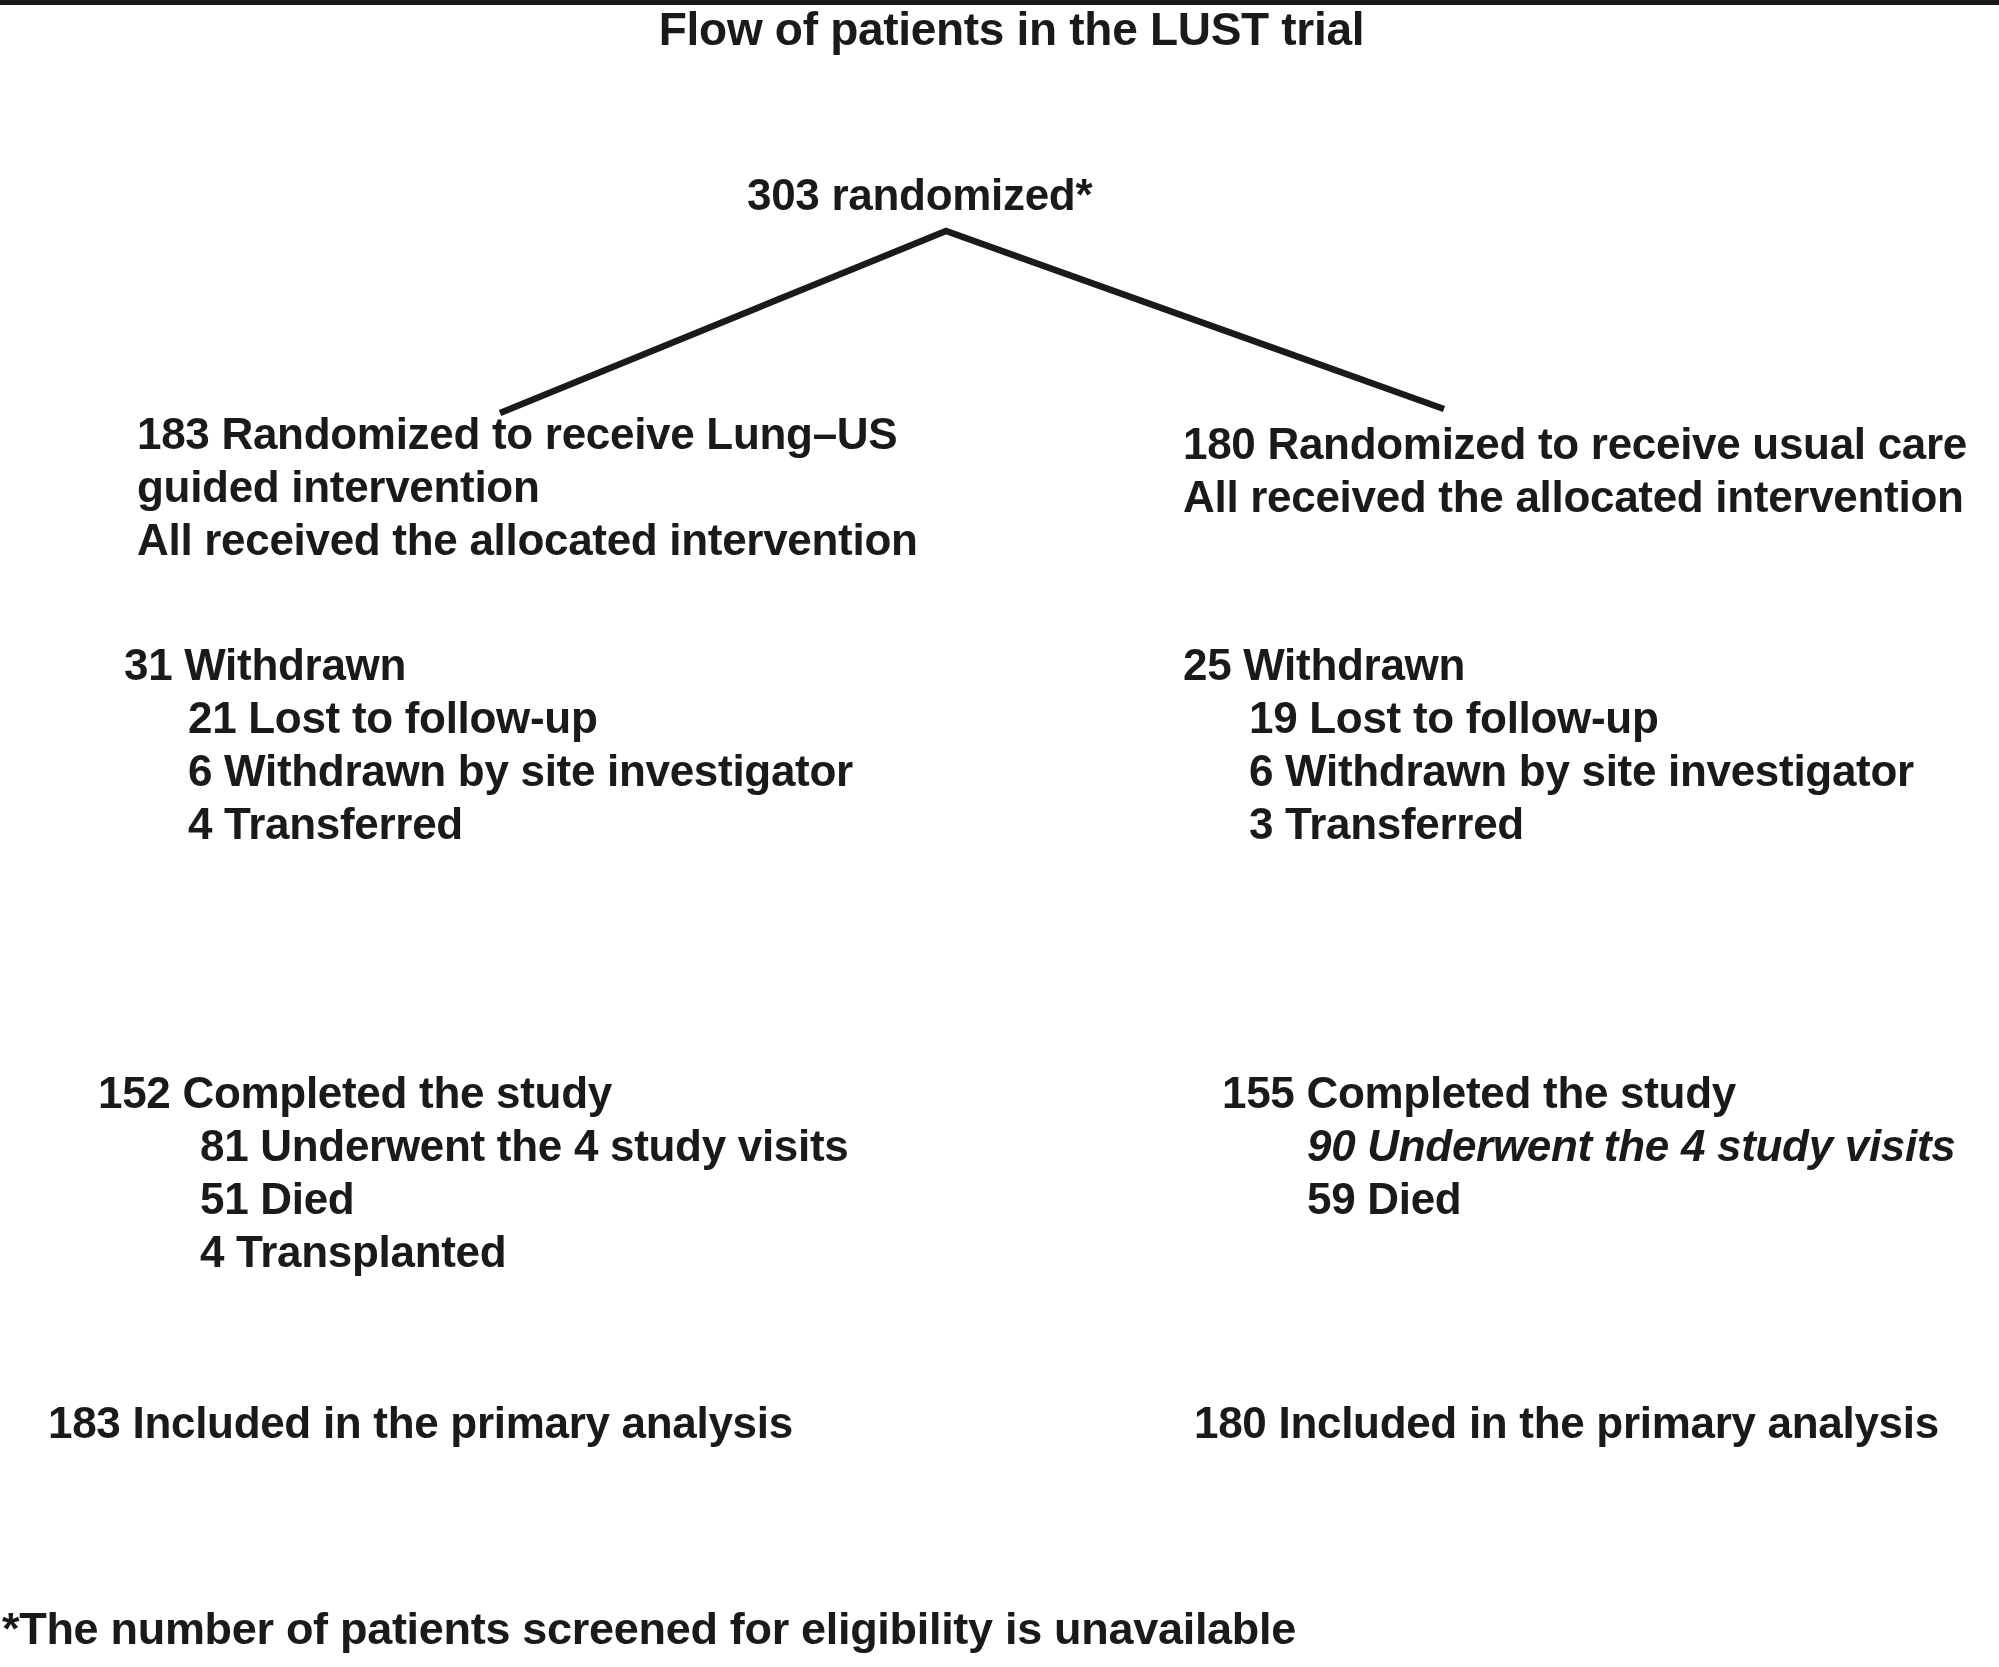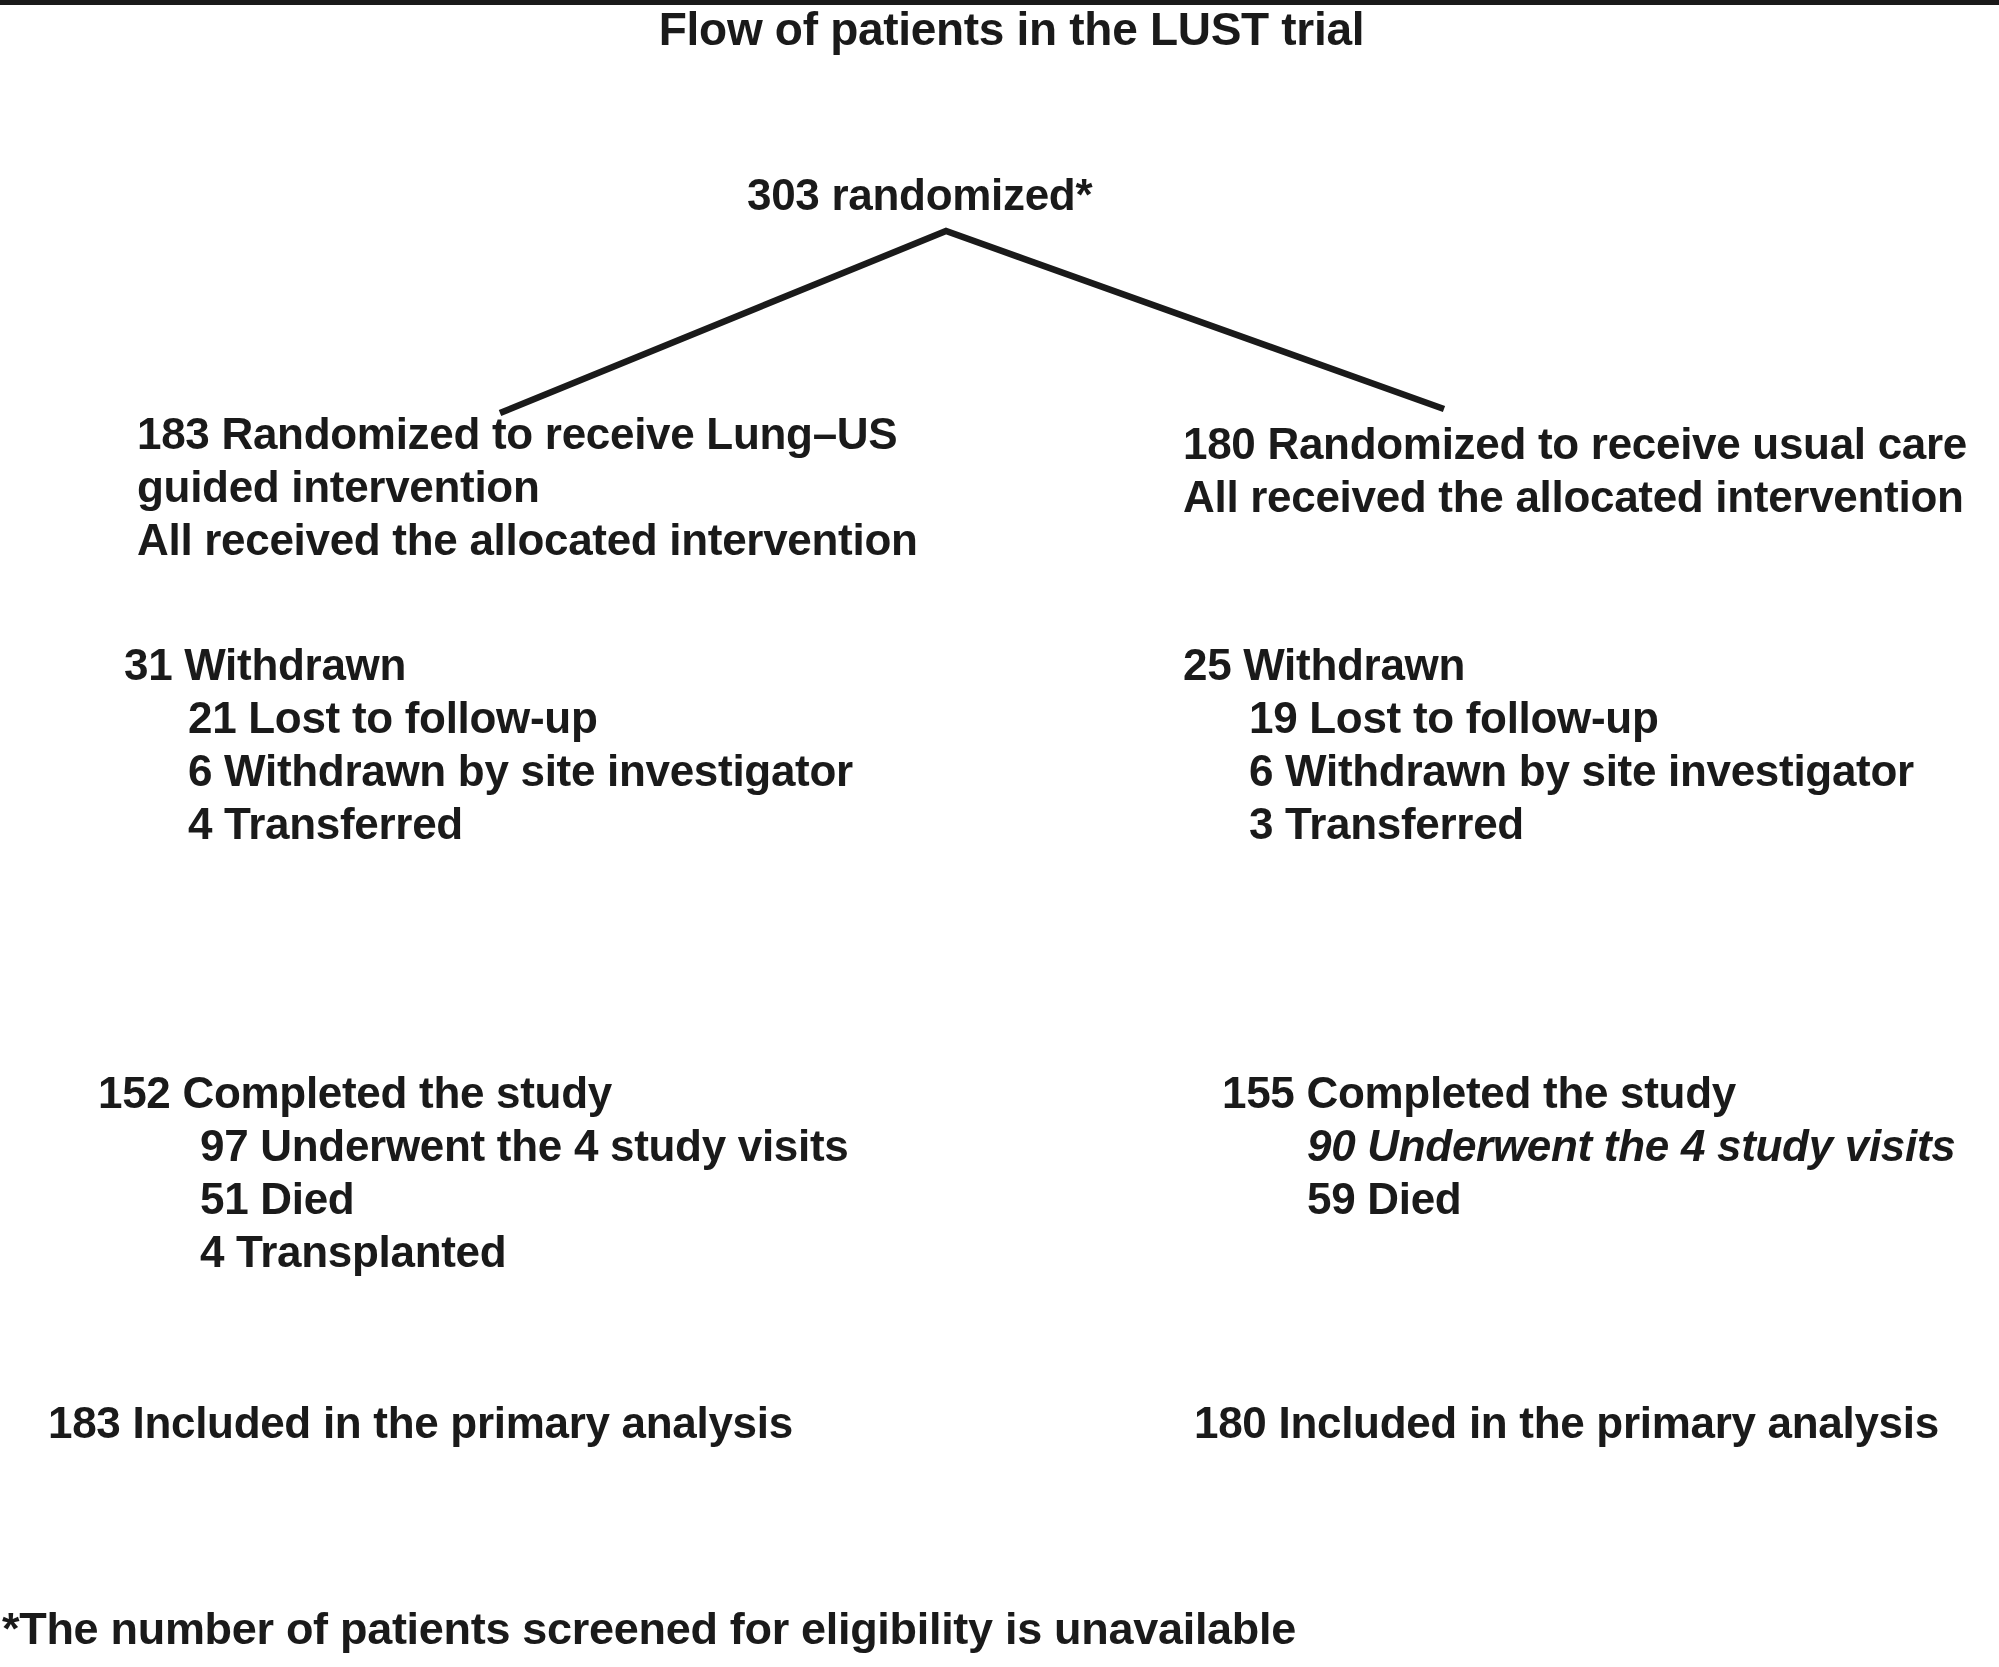--- a/index.html
+++ b/index.html
@@ -113,21 +113,21 @@
       <span>Transferred</span>
     </div>
   </div>
 
   <div class="abs node" style="left:98px; top:1066px;">
     <div class="detail-row">
       <span>152</span>
       <span>Completed the study</span>
     </div>
     <div class="detail-row" style="margin-left:102px;">
-      <span>97</span>
+      <span>81</span>
       <span>Underwent the 4 study visits</span>
     </div>
     <div class="detail-row" style="margin-left:102px;">
       <span>51</span>
       <span>Died</span>
     </div>
     <div class="detail-row" style="margin-left:102px;">
       <span>4</span>
       <span>Transplanted</span>
     </div>

